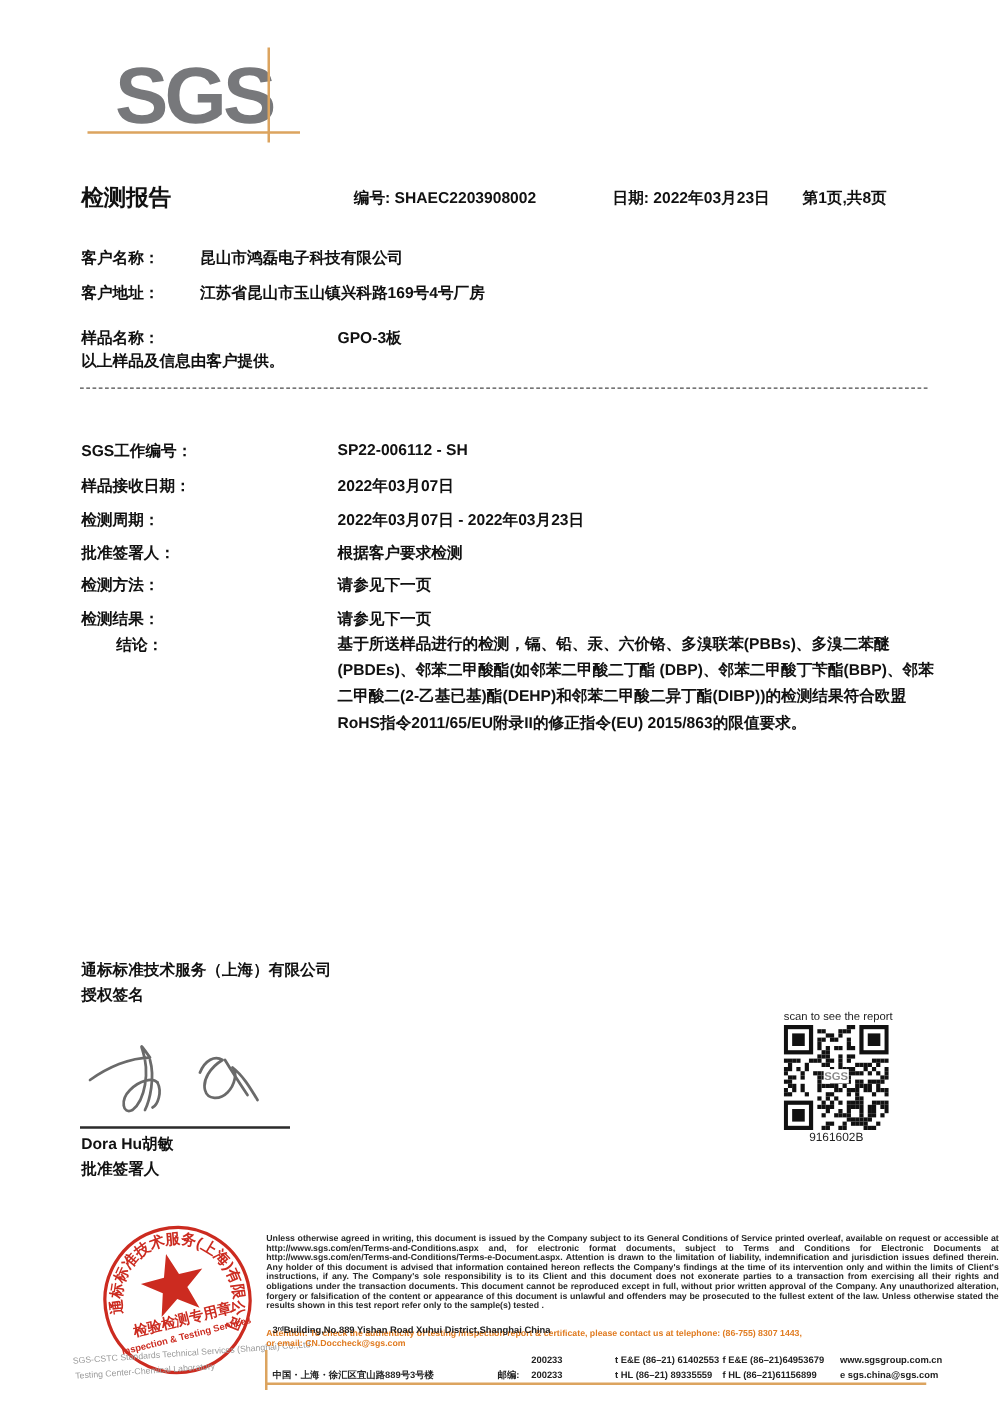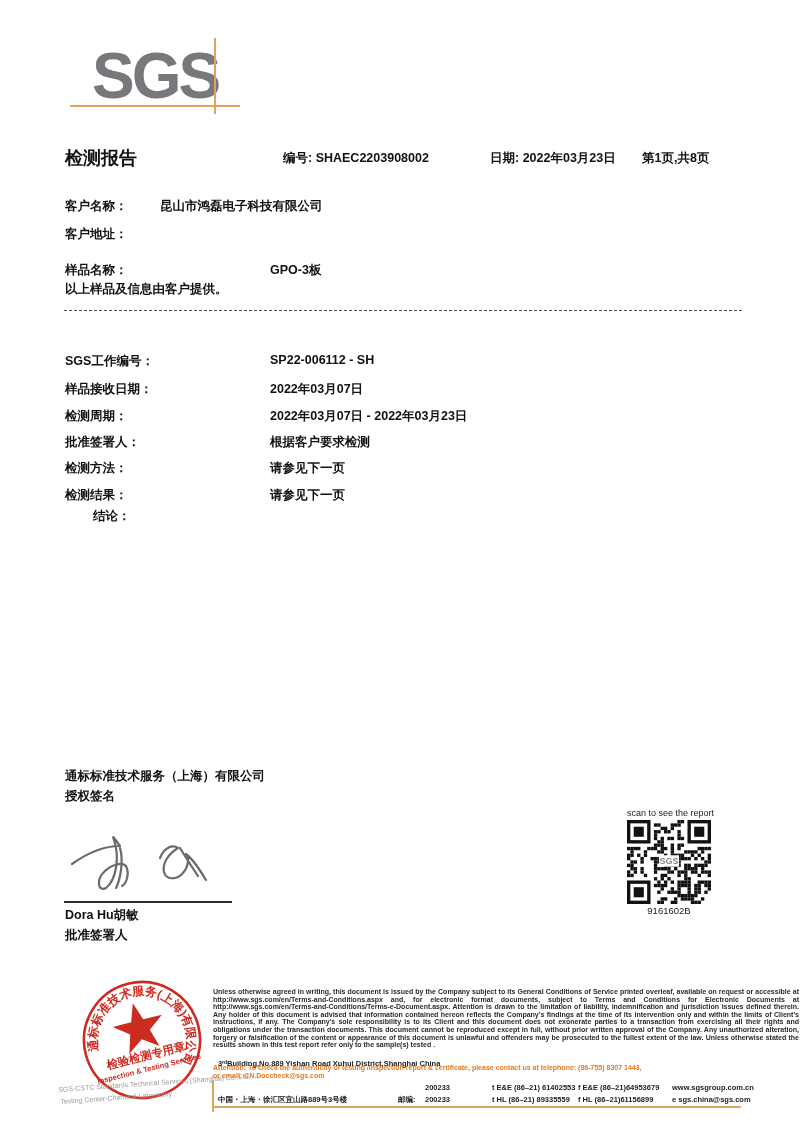--- a/index.html
+++ b/index.html
@@ -54,20 +54,21 @@
   </div>
   <div class="abs hdr" style="left:490px;top:150px;">
     <span>日期: </span><span>2022年03月23日</span>
   </div>
   <div class="abs hdr" style="left:642px;top:150px;">第1页,共8页</div>
 
   <div class="abs label" style="left:65px;top:198px;">客户名称：</div>
   <div class="abs value" style="left:160px;top:198px;">昆山市鸿磊电子科技有限公司</div>
 
   <div class="abs label" style="left:65px;top:226px;">客户地址：</div>
+  <div class="abs value" style="left:160px;top:226px;">江苏省昆山市玉山镇兴科路169号4号厂房</div>
 
   <div class="abs label" style="left:65px;top:262px;">样品名称：</div>
   <div class="abs value" style="left:270px;top:262px;">GPO-3板</div>
   <div class="abs value" style="left:65px;top:281px;">以上样品及信息由客户提供。</div>
 
   <div class="abs dashed-sep" style="left:64px;top:310px;width:678px;"></div>
 
   <div class="abs label" style="left:65px;top:353px;">SGS工作编号：</div>
   <div class="abs value" style="left:270px;top:353px;">SP22-006112 - SH</div>
 
@@ -80,20 +81,21 @@
   <div class="abs label" style="left:65px;top:434px;">批准签署人：</div>
   <div class="abs value" style="left:270px;top:434px;">根据客户要求检测</div>
 
   <div class="abs label" style="left:65px;top:460px;">检测方法：</div>
   <div class="abs value" style="left:270px;top:460px;">请参见下一页</div>
 
   <div class="abs label" style="left:65px;top:487px;">检测结果：</div>
   <div class="abs value" style="left:270px;top:487px;">请参见下一页</div>
 
   <div class="abs label" style="left:65px;top:508px;margin-left:28px;">结论：</div>
+  <div class="abs conclusion" style="left:270px;top:505px;">基于所送样品进行的检测，镉、铅、汞、六价铬、多溴联苯(PBBs)、多溴二苯醚(PBDEs)、邻苯二甲酸酯(如邻苯二甲酸二丁酯 (DBP)、邻苯二甲酸丁苄酯(BBP)、邻苯二甲酸二(2-乙基已基)酯(DEHP)和邻苯二甲酸二异丁酯(DIBP))的检测结果符合欧盟RoHS指令2011/65/EU附录II的修正指令(EU) 2015/863的限值要求。</div>
 
   <div class="abs value" style="left:65px;top:768px;">通标标准技术服务（上海）有限公司</div>
   <div class="abs value" style="left:65px;top:788px;">授权签名</div>
 
   <svg class="abs" style="left:68px;top:818px;" width="170" height="88" viewBox="0 0 170 88">
     <g fill="none" stroke="#6a6a6a" stroke-width="2.2" stroke-linecap="round" stroke-linejoin="round">
       <path d="M4,46 C18,36 36,28 52,28 C46,20 44,16 46,22 C52,40 48,62 38,70 C30,74 28,62 36,54 C44,46 54,44 58,48"></path>
       <path d="M52,30 C56,44 52,62 48,70"></path>
       <path d="M58,48 C62,56 58,66 54,68"></path>
       <path d="M92,40 C96,30 104,26 110,30 C100,36 94,46 96,54 C98,62 108,62 114,56 C120,50 122,40 118,36 C126,42 132,52 138,62"></path>

